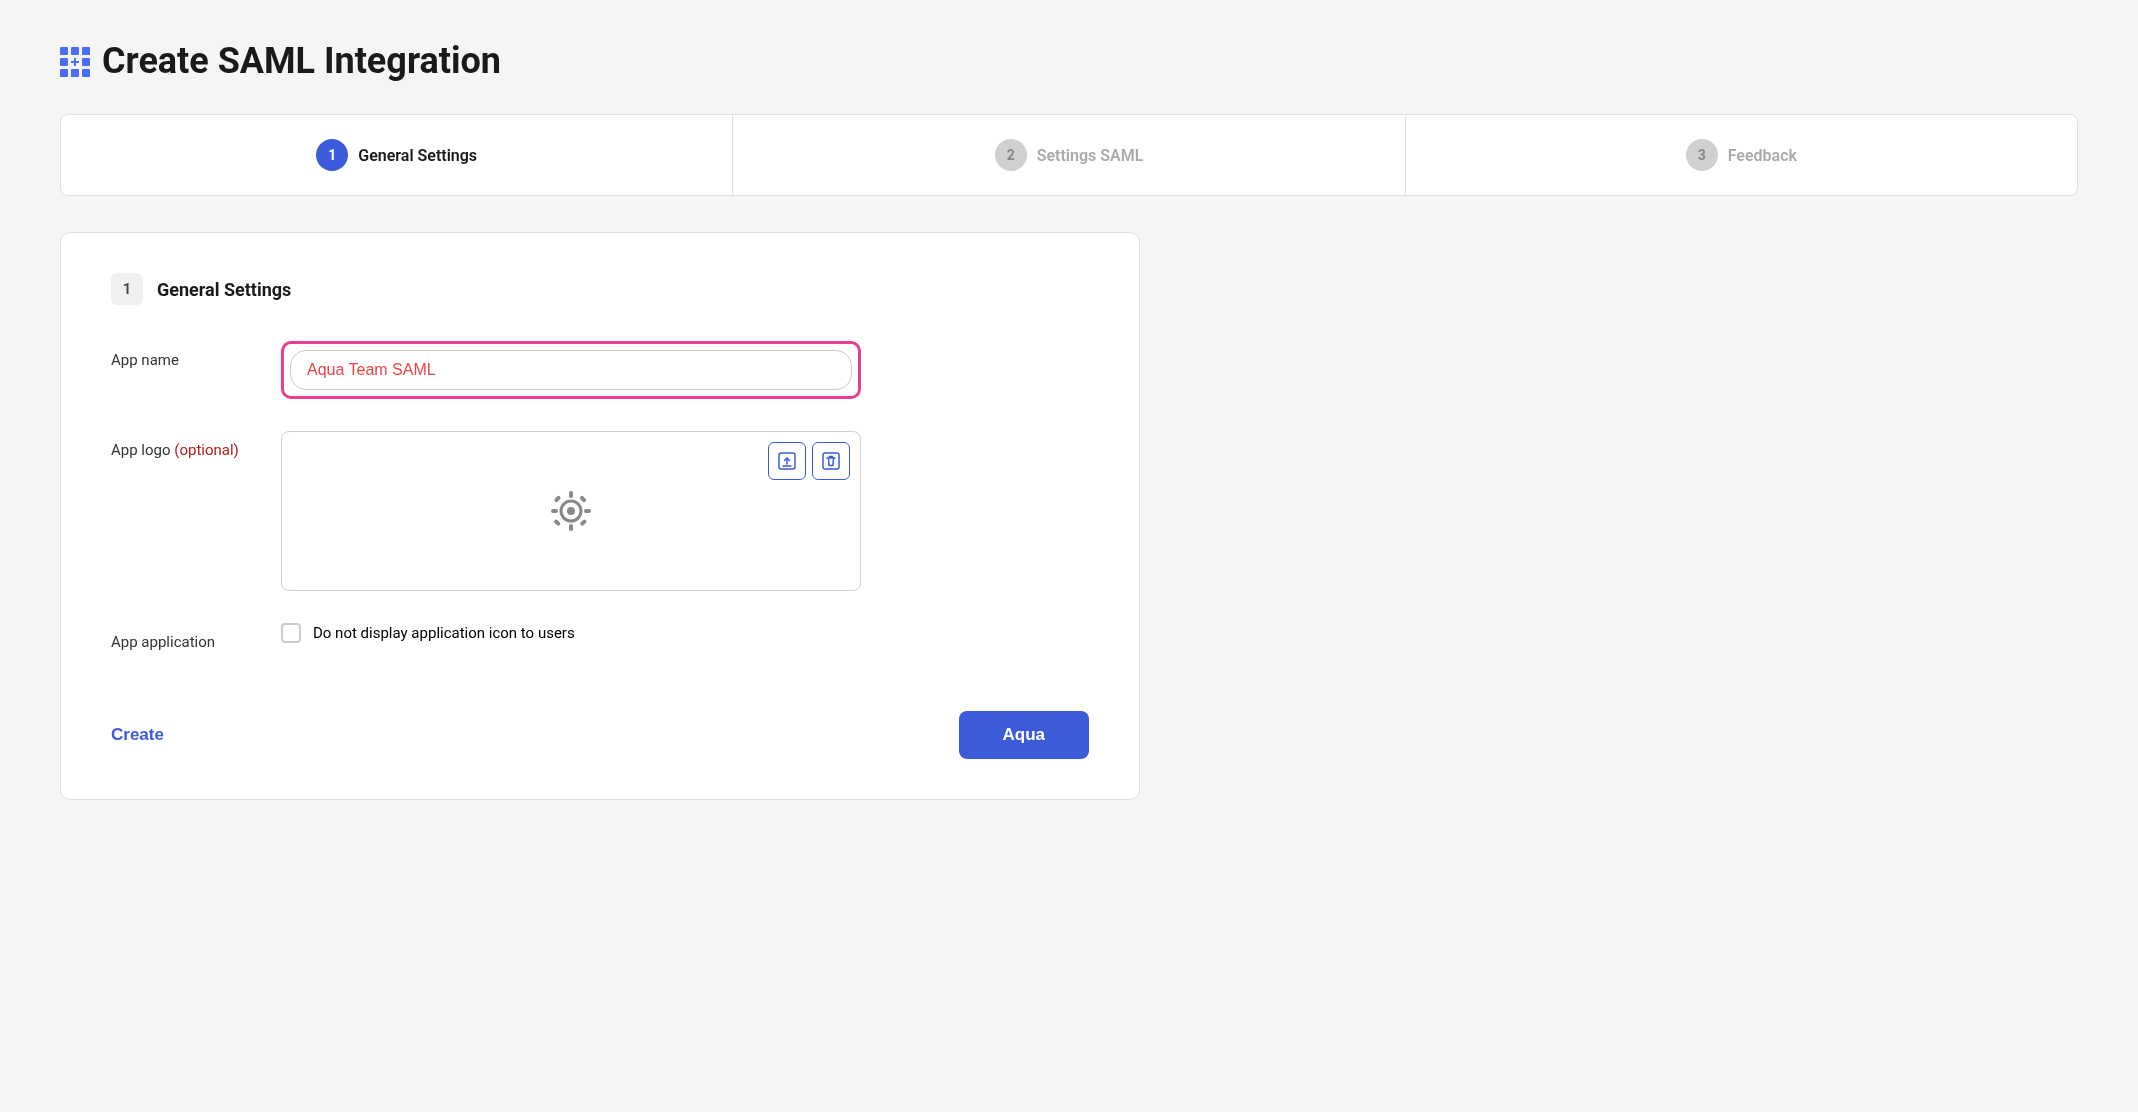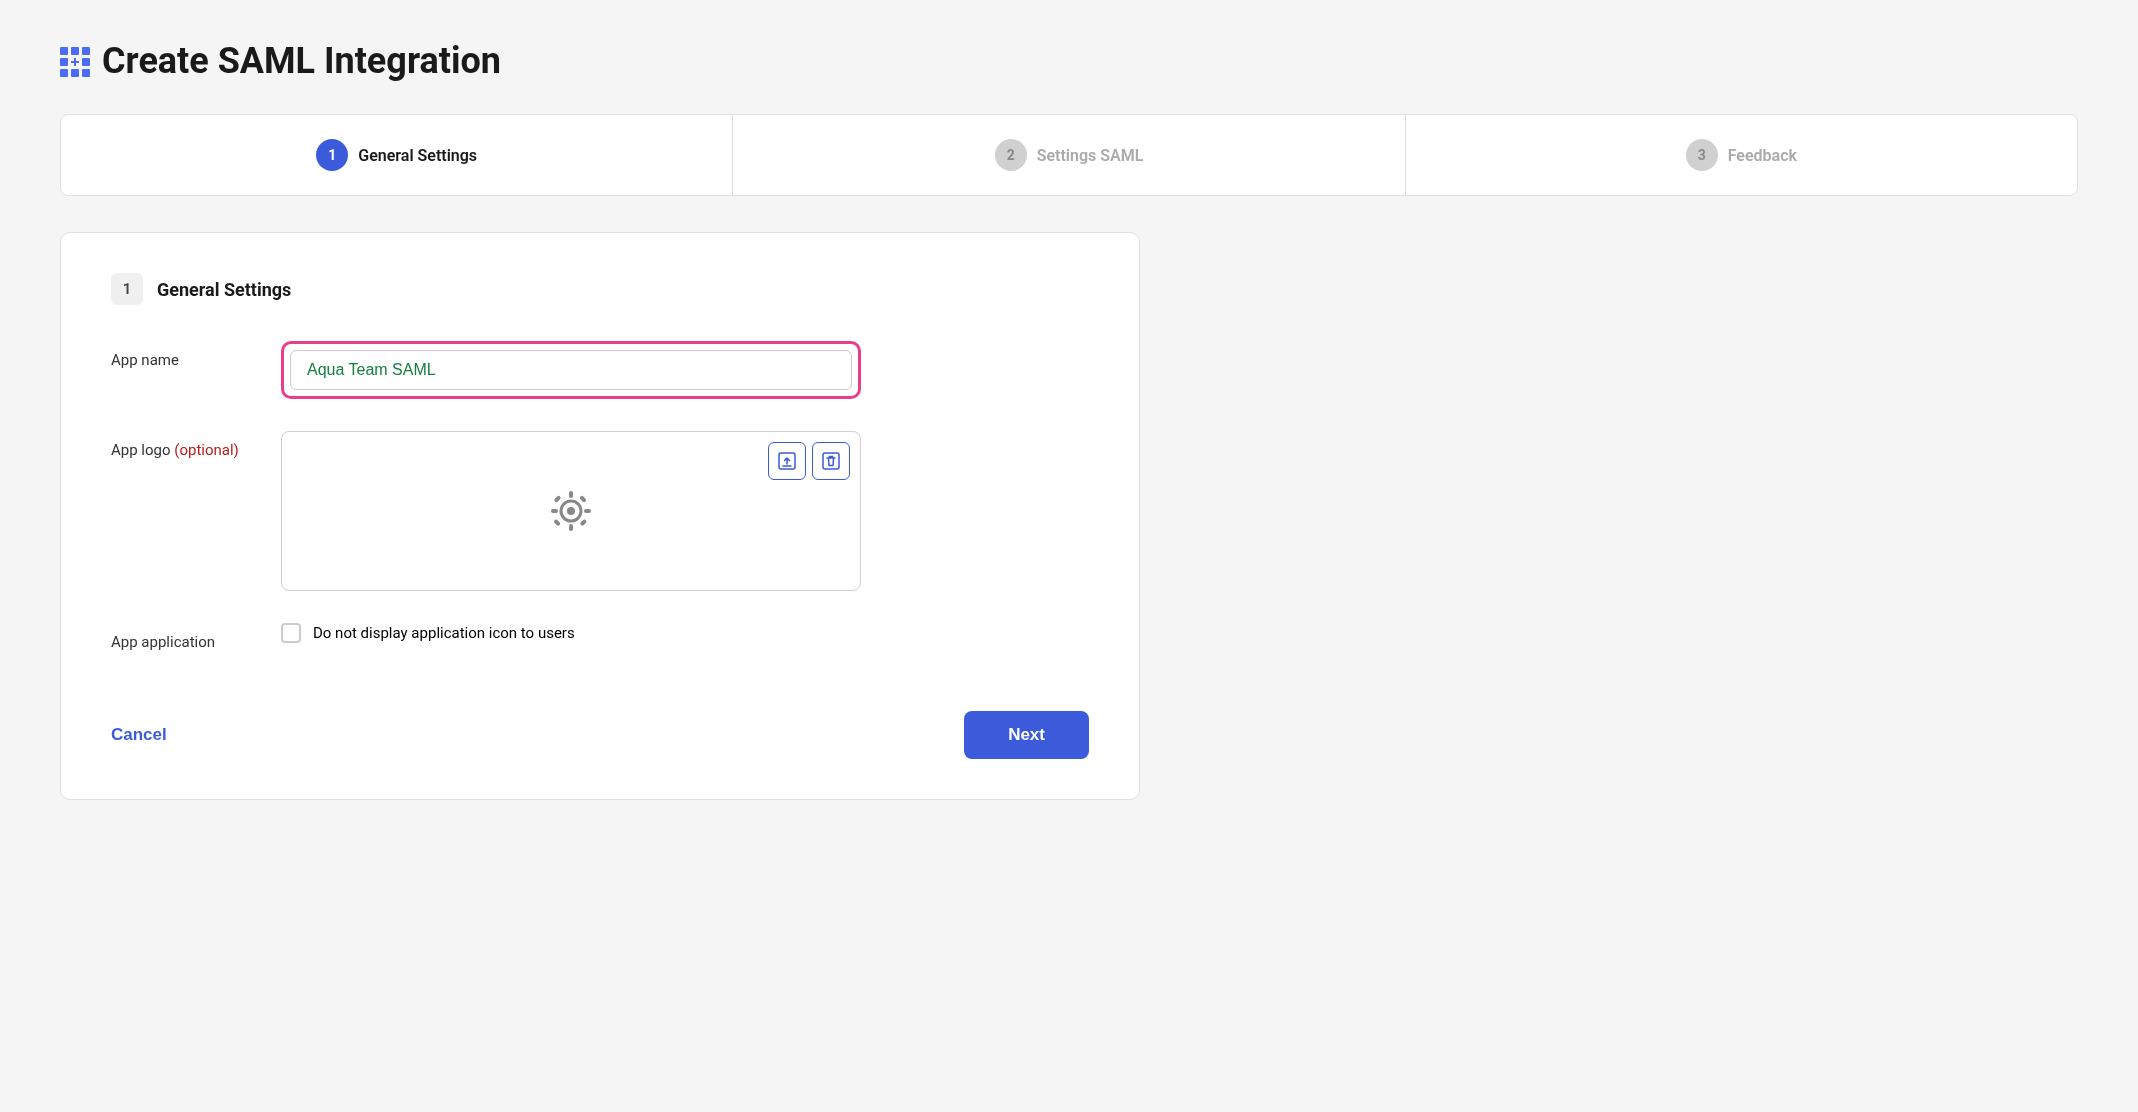--- a/index.html
+++ b/index.html
@@ -171,26 +171,26 @@
     .input-highlighted {
       border: 3px solid #e83e8c;
       border-radius: 10px;
       padding: 6px;
       display: inline-block;
       width: 100%;
     }
 
     .input-highlighted input {
       border: 1.5px solid #ccc;
-      border-radius: 6px;
+      border-radius: 16px;
       width: 100%;
       padding: 10px 16px;
       font-size: 16px;
       outline: none;
-      color: #15803d;
+      color: #ef4444;
     }
 
     
     .logo-upload-area {
       width: 100%;
       max-width: 580px;
       border: 1.5px solid #d0d0d0;
       border-radius: 8px;
       min-height: 160px;
       position: relative;
@@ -383,17 +383,17 @@
     <label class="form-label">App application</label>
     <div class="form-control-wrap">
       <div class="checkbox-row">
         <input type="checkbox" class="checkbox-input" style="">
         <span class="visibility-label">Do not display application icon to users</span>
       </div>
     </div>
   </div>
 
   <div class="card-footer">
-    <button class="cancel-btn">Cancel</button>
-    <button class="next-btn">Next</button>
+    <button class="cancel-btn">Create</button>
+    <button class="next-btn">Aqua</button>
   </div>
 
 </div>
 
 </body></html>

